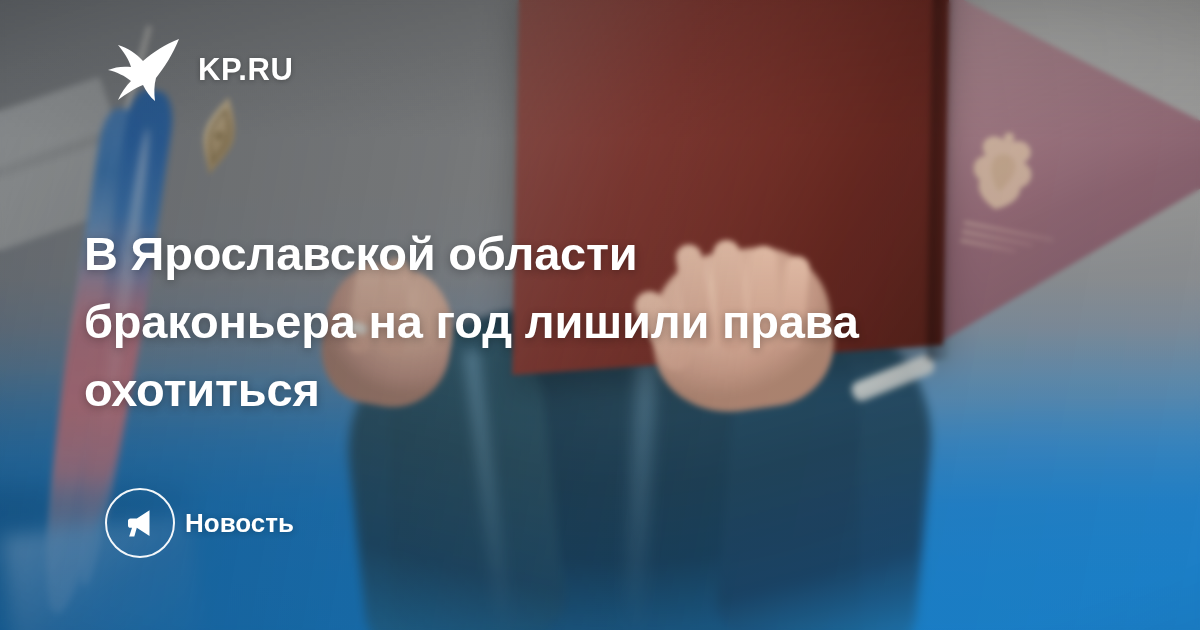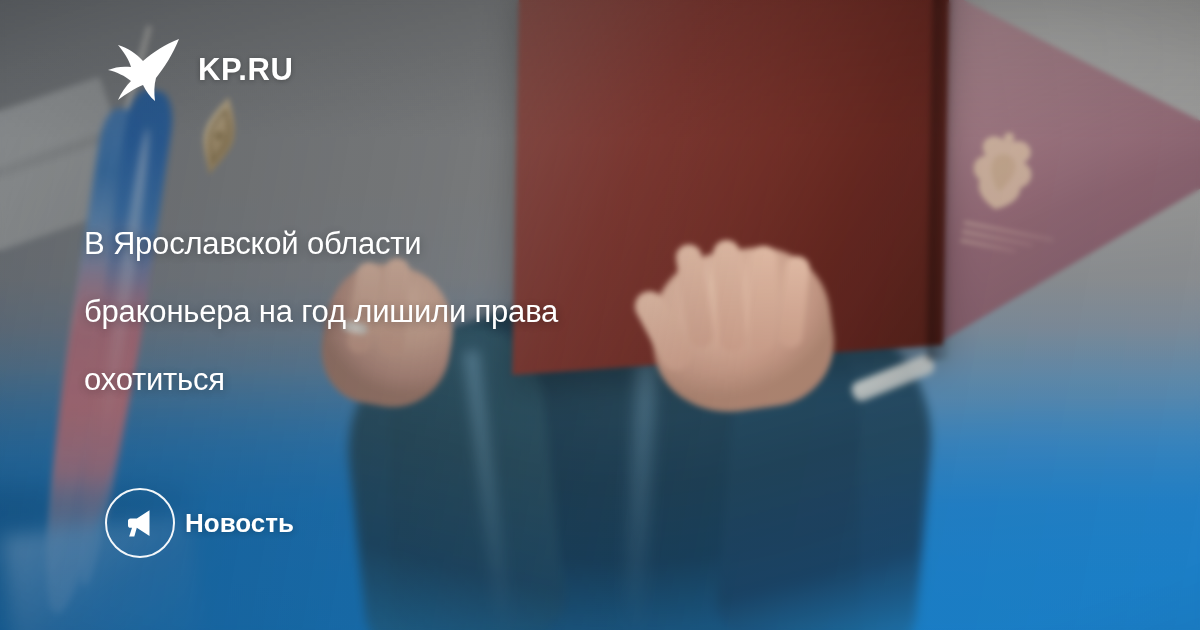--- a/index.html
+++ b/index.html
@@ -273,22 +273,22 @@
   .brand-mark{width:74px;height:66px;display:block;}
   .brand-mark svg{width:100%;height:100%;display:block;}
   .brand-name{
     color:#fff;font-size:31px;font-weight:700;letter-spacing:.6px;line-height:1;
     text-shadow:0 1px 5px rgba(0,0,0,.30);
   }
 
   .headline{
     position:absolute;left:84px;top:189px;width:1000px;
     color:#ffffff;
-    font-size:31px;
-    font-weight:400;
+    font-size:47px;
+    font-weight:700;
     line-height:68px;
     letter-spacing:-.2px;
     text-shadow:0 2px 9px rgba(0,0,0,.30);
     white-space:pre-line;
   }
 
   .badge{
     position:absolute;left:105px;top:488px;
     display:flex;align-items:center;gap:10px;
   }

